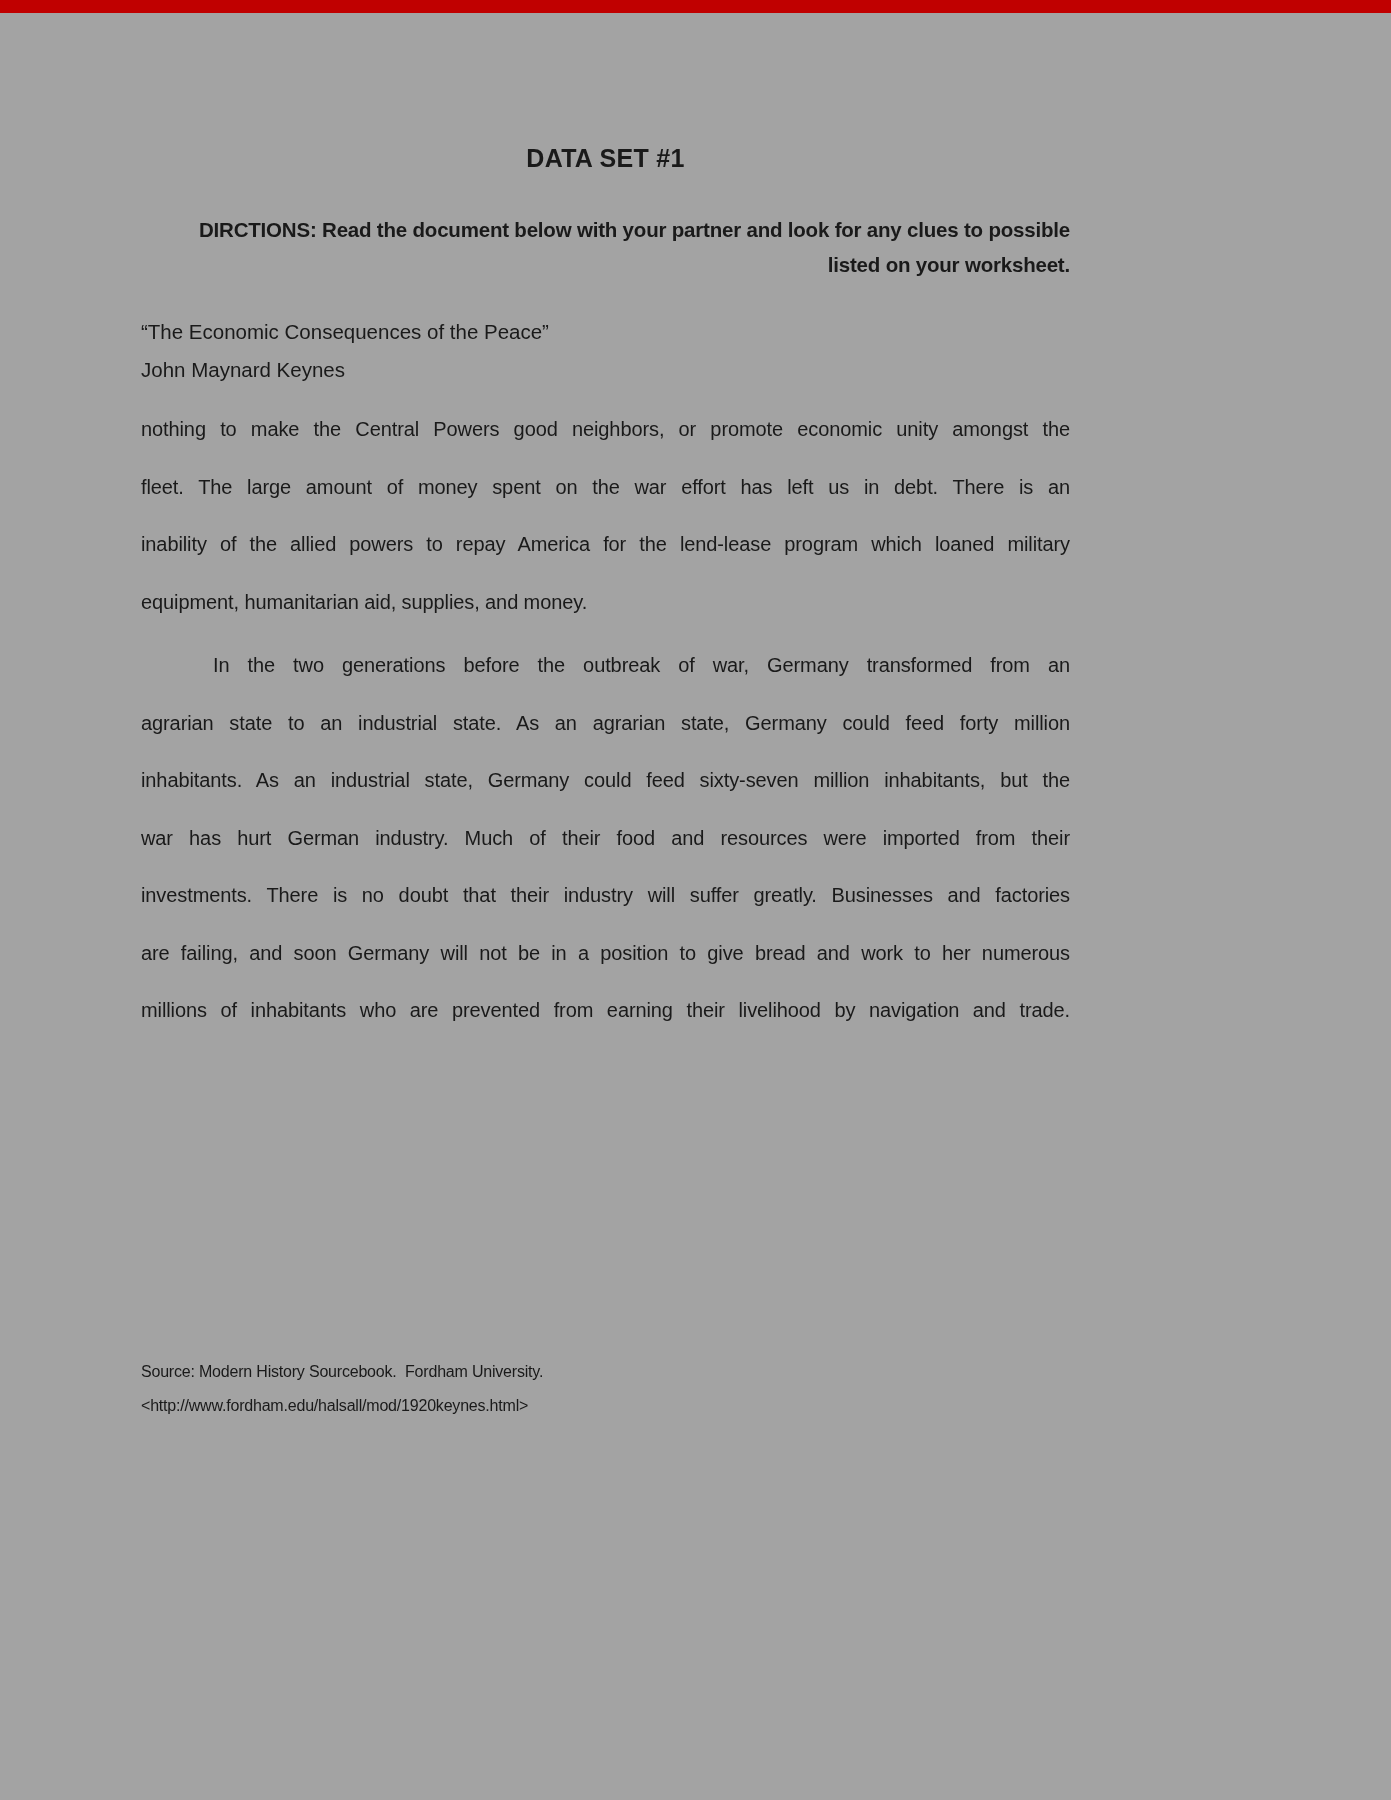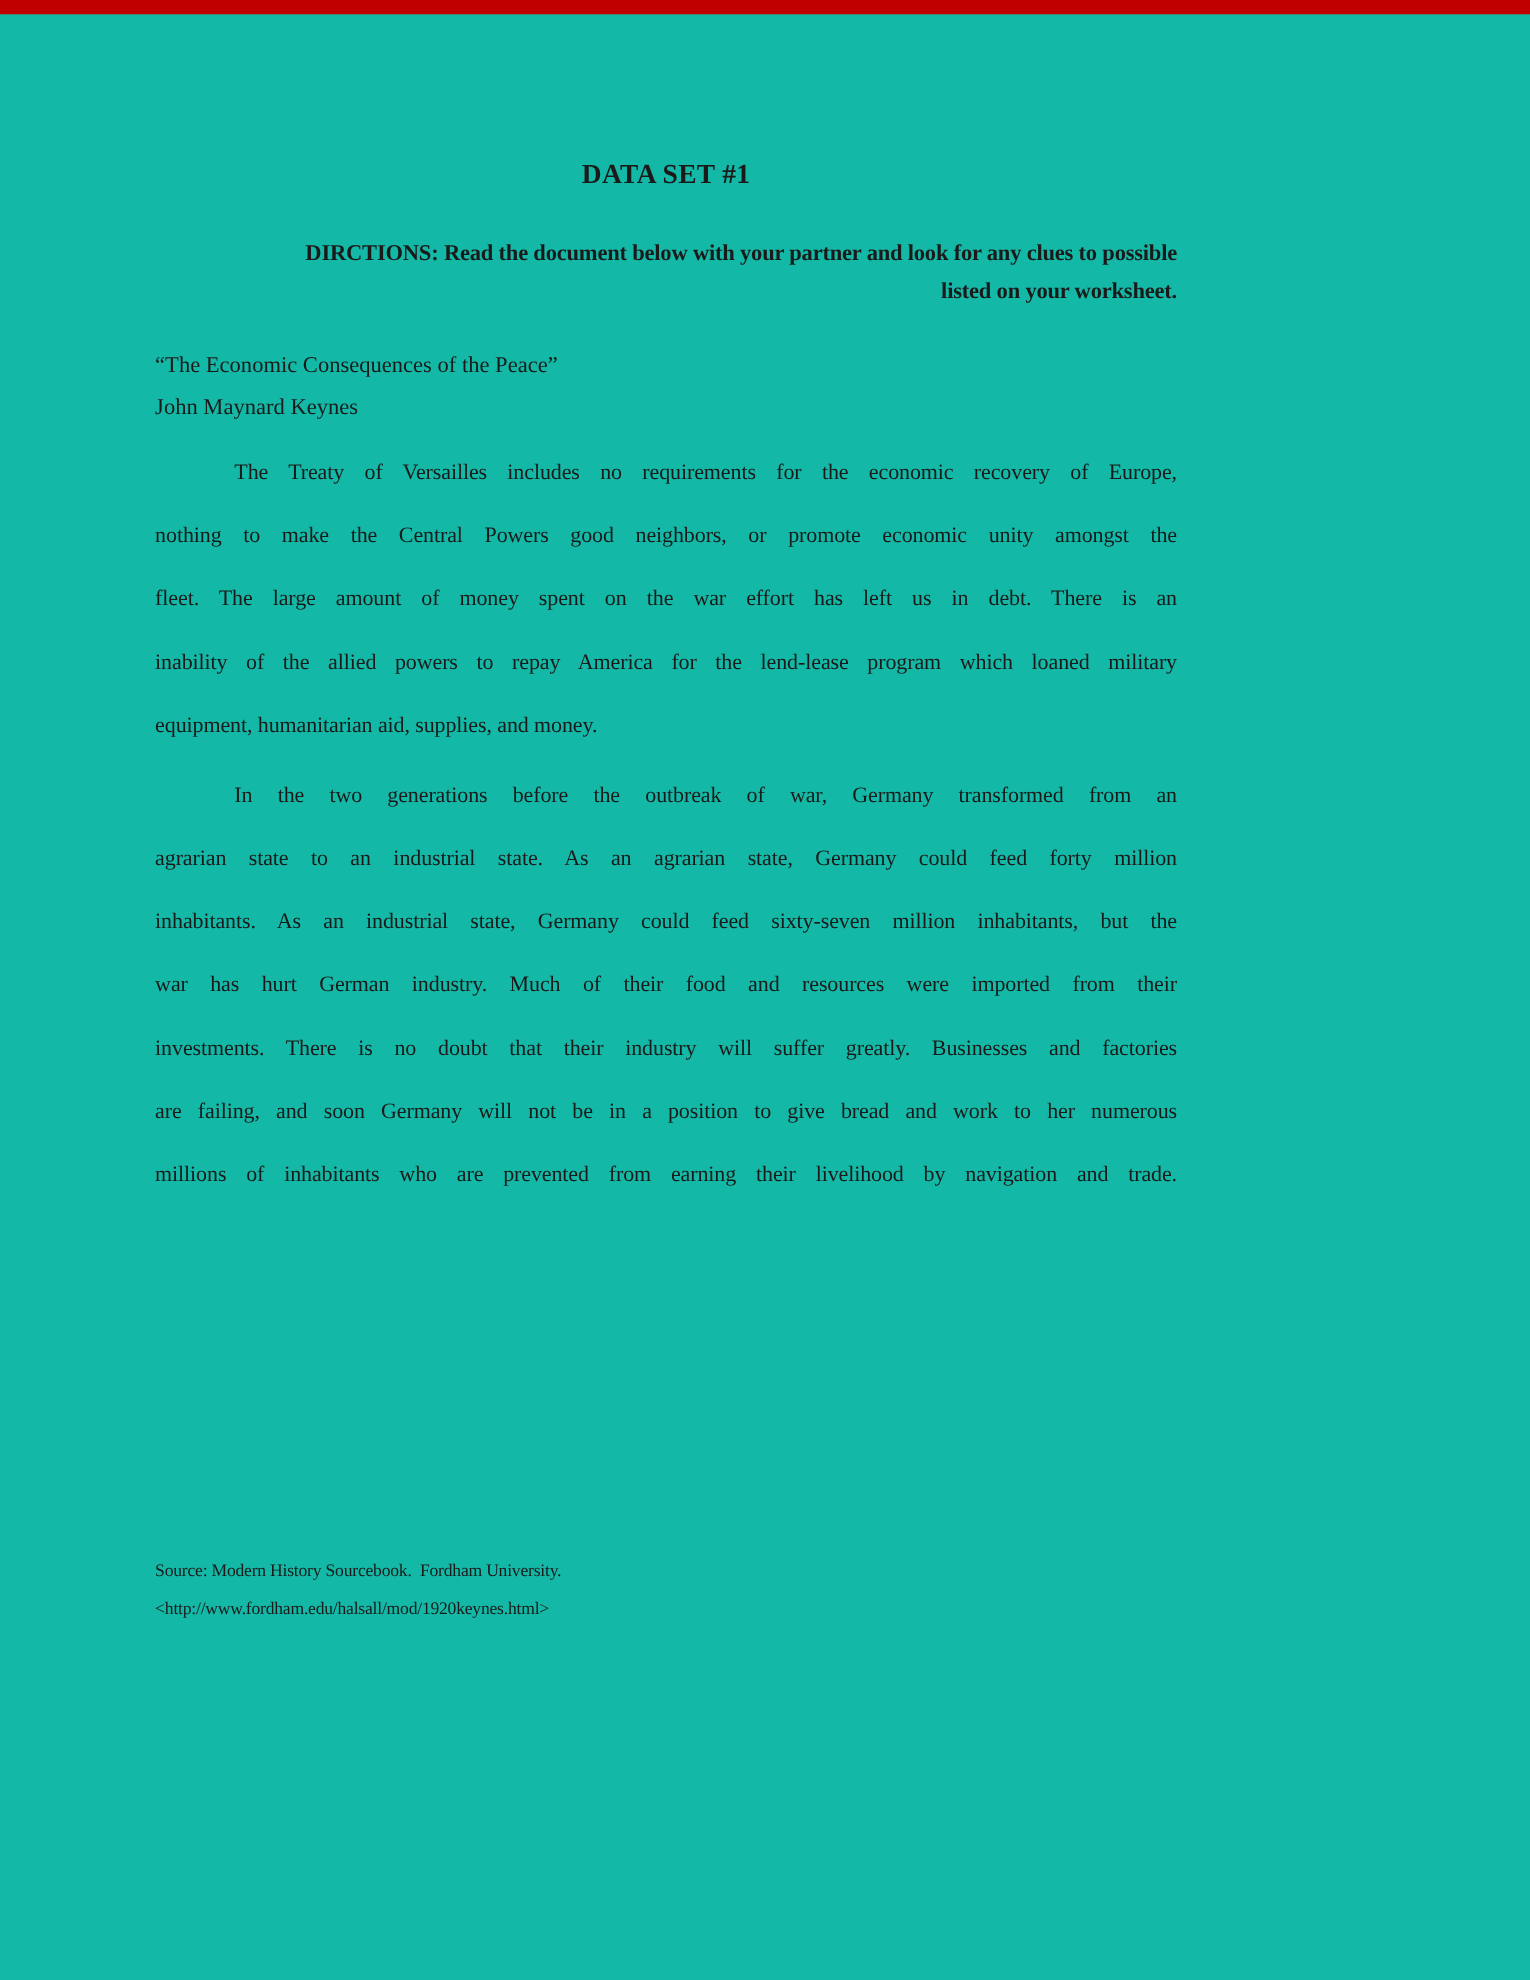--- a/index.html
+++ b/index.html
@@ -1,21 +1,21 @@
 <!DOCTYPE html>
 <html><head>
 <meta charset="utf-8">
 <style>
   html,body { margin:0; padding:0; background:#ffffff; }
   .page {
     position:relative;
     width:1391px; height:1800px;
-    background:#14b8a6;
+    background:#a3a3a3;
     color:#1a1a1a;
-    font-family:Liberation Serif, serif;
+    font-family:Liberation Sans, sans-serif;
     overflow:hidden;
   }
   .top-bar { width:100%; height:13px; }
   .content { margin-left:141px; width:929px; }
 
   .title {
     margin:132px 0 0 0;
     font-size:25px; font-weight:bold;
     line-height:27px;
     text-align:center;
@@ -56,21 +56,20 @@
       <div class="dline">DIRCTIONS: Read the document below with your partner and look for any clues to possible</div>
       <div class="dline">listed on your worksheet.</div>
     </div>
 
     <div class="doc-heading">
       <div class="hline">“The Economic Consequences of the Peace”</div>
       <div class="hline">John Maynard Keynes</div>
     </div>
 
     <div class="para para1">
-      <div class="line indent">The Treaty of Versailles includes no requirements for the economic recovery of Europe,</div>
       <div class="line">nothing to make the Central Powers good neighbors, or promote economic unity amongst the</div>
       <div class="line">fleet.  The large amount of money spent on the war effort has left us in debt.  There is an</div>
       <div class="line">inability of the allied powers to repay America for the lend-lease program which loaned military</div>
       <div class="line last">equipment, humanitarian aid, supplies, and money.</div>
     </div>
 
     <div class="para para2">
       <div class="line indent">In the two generations before the outbreak of war, Germany transformed from an</div>
       <div class="line">agrarian state to an industrial state.  As an agrarian state, Germany could feed forty million</div>
       <div class="line">inhabitants.  As an industrial state, Germany could feed sixty-seven million inhabitants, but the</div>

